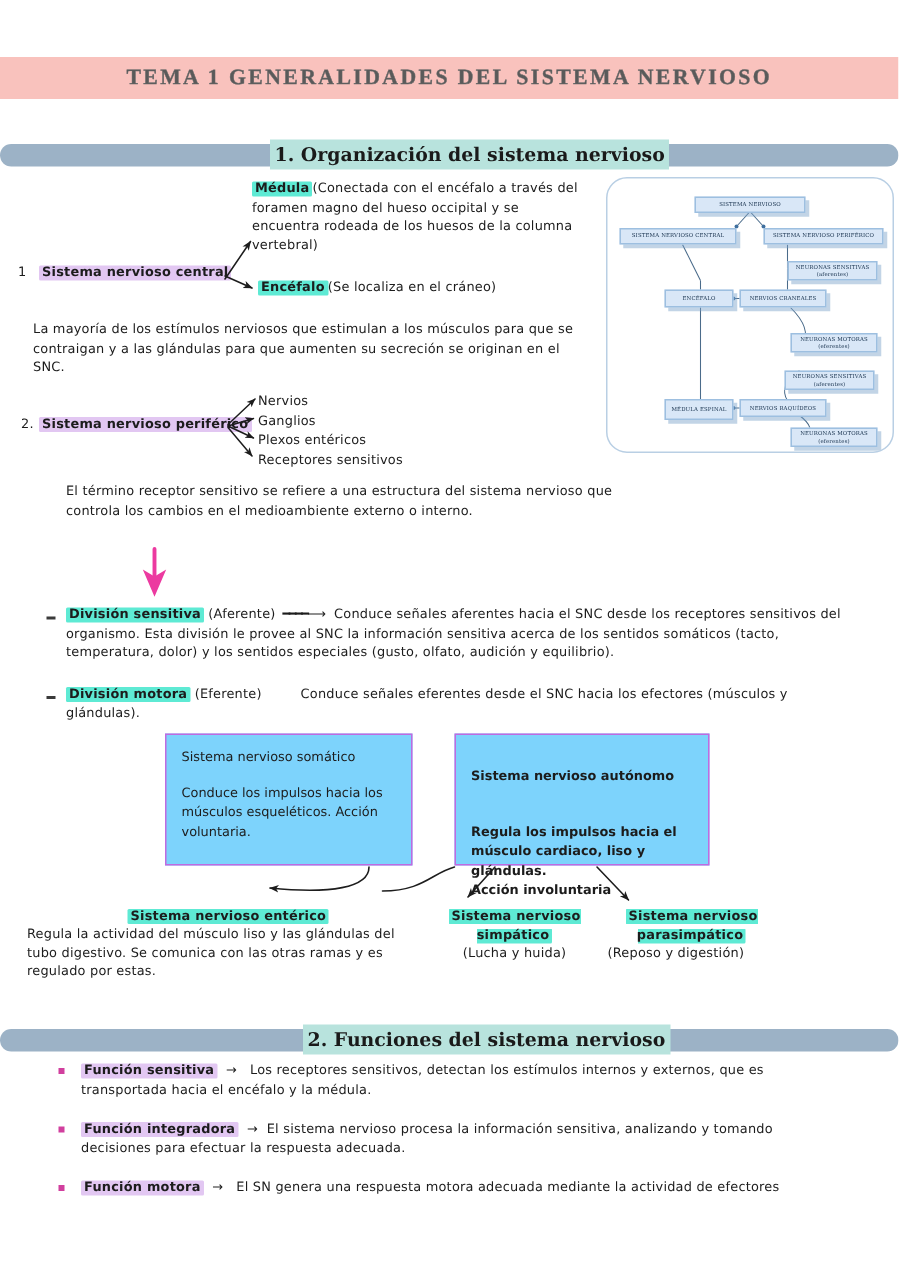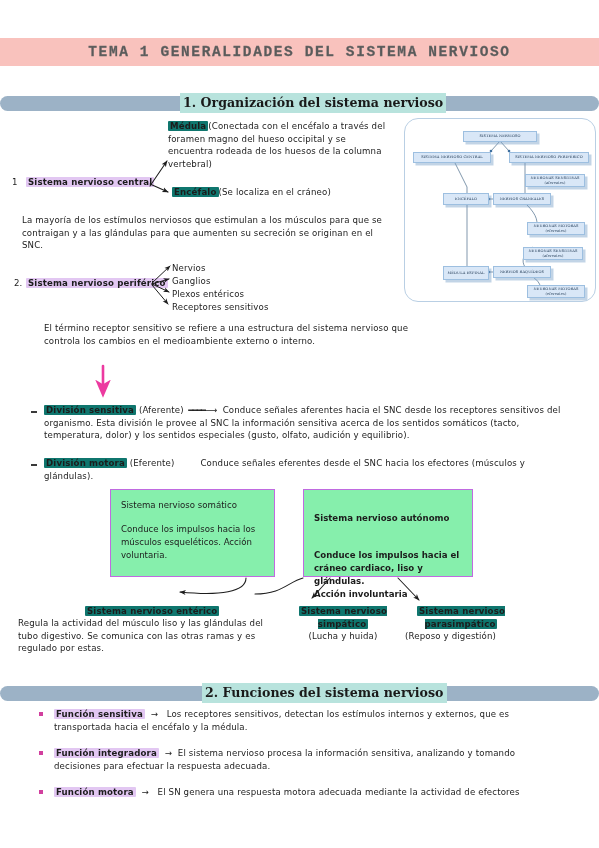--- a/index.html
+++ b/index.html
@@ -11,21 +11,21 @@
   .pg{position:absolute;inset:0;}
 
   
   #title-banner{
     position:absolute;left:0;top:38px;width:599px;height:28px;
     background:#f9c2bd;
   }
   #title-text{
     position:absolute;left:0;top:40px;width:599px;height:24px;
     text-align:center;line-height:24px;
-    font-family:Liberation Mono, monospace;
+    font-family:Liberation Serif, serif;
     font-size:14.5px;font-weight:700;letter-spacing:1.6px;
     color:#5a5a5a;
     -webkit-text-stroke:0.3px #6b6b6b;
   }
 
   
   .sec{position:absolute;left:0;width:599px;height:22px;}
   .sec .barL,.sec .barR{position:absolute;top:4px;height:15px;background:#9cb2c6;border-radius:9px;}
   .sec .barL{left:0;}
   .sec .barR{right:0;}
@@ -44,29 +44,29 @@
   #sec2 .barR{width:180px;}
   #sec2 .ttl{left:202px;}
 
   
   .txt{
     position:absolute;
     font-family:"DejaVu Sans","Liberation Sans",sans-serif;
     font-size:8.6px;line-height:12.6px;color:#1c1c1c;
     letter-spacing:0.15px;
   }
-  .hl-or{background:#0f766e;padding:0 2px;border-radius:1px;font-weight:700;}
+  .hl-or{background:#5eead4;padding:0 2px;border-radius:1px;font-weight:700;}
   .hl-pu{background:#e2c7f2;padding:0 2px;border-radius:1px;font-weight:700;}
 
   
   #ink{position:absolute;left:0;top:0;width:599px;height:848px;pointer-events:none;}
 
   
   .pbox{
-    position:absolute;border:1.6px solid #c06ae0;background:#86efac;
+    position:absolute;border:1.6px solid #c06ae0;background:#7dd3fc;
     font-family:"DejaVu Sans","Liberation Sans",sans-serif;
     font-size:8.6px;line-height:13px;color:#1c1c1c;padding:9px 10px;
     box-sizing:border-box;
   }
   .pbox .hd{margin-bottom:11px;}
   .fsq{position:absolute;width:4px;height:4px;background:#d13f9e;}
 
   
   .dash{position:absolute;width:6px;height:2.4px;background:#3a3a3a;}
 
@@ -143,21 +143,21 @@
     <span>Conduce señales eferentes desde el SNC hacia los efectores (músculos y glándulas).</span>
   </div>
 
   <div class="pbox" style="left:110px;top:489px;width:165px;height:88px;">
     <div class="hd">Sistema nervioso somático</div>
     <div>Conduce los impulsos hacia los músculos esqueléticos. Acción voluntaria.</div>
   </div>
 
   <div class="pbox" style="left:303px;top:489px;width:170px;height:88px;white-space:pre-line;font-weight:bold;">
     <div class="hd">Sistema nervioso autónomo</div>
-    <div>Conduce los impulsos hacia el cráneo cardiaco, liso y glándulas.
+    <div>Regula los impulsos hacia el músculo cardiaco, liso y glándulas.
 Acción involuntaria</div>
   </div>
 
   <div class="txt" style="left:85px;top:605px;">
     <span class="hl-or">Sistema nervioso entérico</span>
   </div>
   <div class="txt" style="left:18px;top:617px;width:265px;">Regula la actividad del músculo liso y las glándulas del tubo digestivo. Se comunica con las otras ramas y es regulado por estas.</div>
 
   <div class="txt" style="left:289px;top:605px;width:108px;text-align:center;">
     <span class="hl-or">Sistema nervioso simpático</span>

